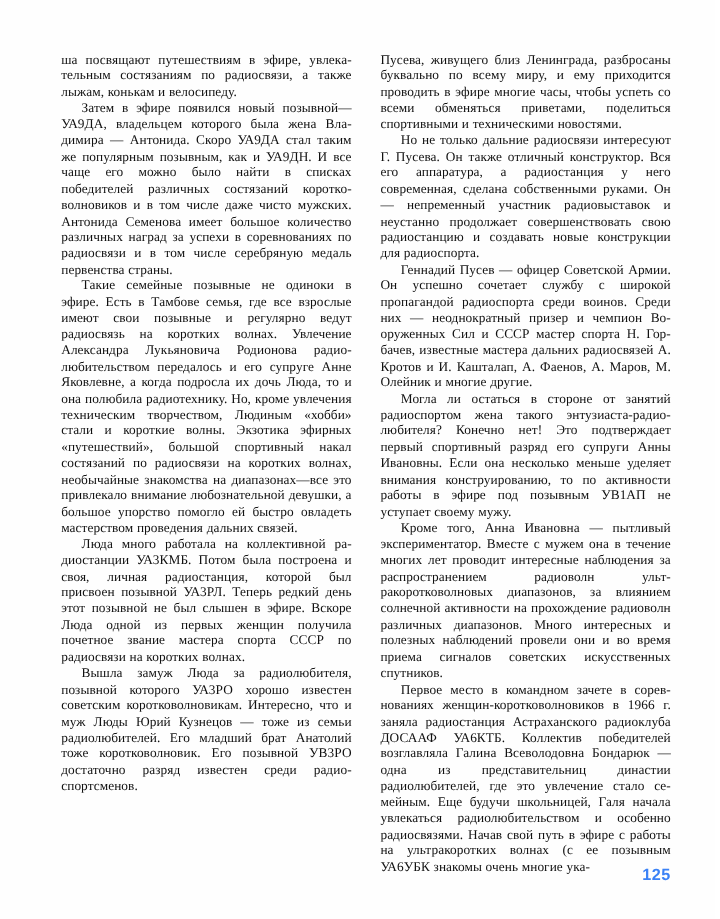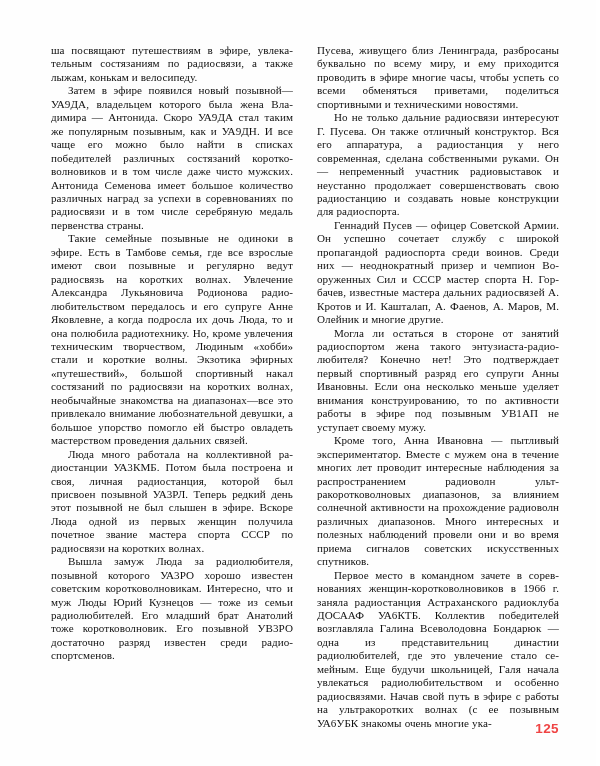--- a/index.html
+++ b/index.html
@@ -52,21 +52,21 @@
   .para.indent { text-indent: 17px; }
 
   .folio {
     position: absolute;
     right: 37px;
     bottom: 30px;
     font-size: 13.5px;
     font-weight: bold;
     font-family: "Liberation Sans", "DejaVu Sans", sans-serif;
     letter-spacing: 0.4px;
-    color: #ef4444;
+    color: #3b82f6;
   }
 </style>
 </head>
 <body>
 
 <div class="page">
 
   <div class="columns">
 
     <div class="col left">

